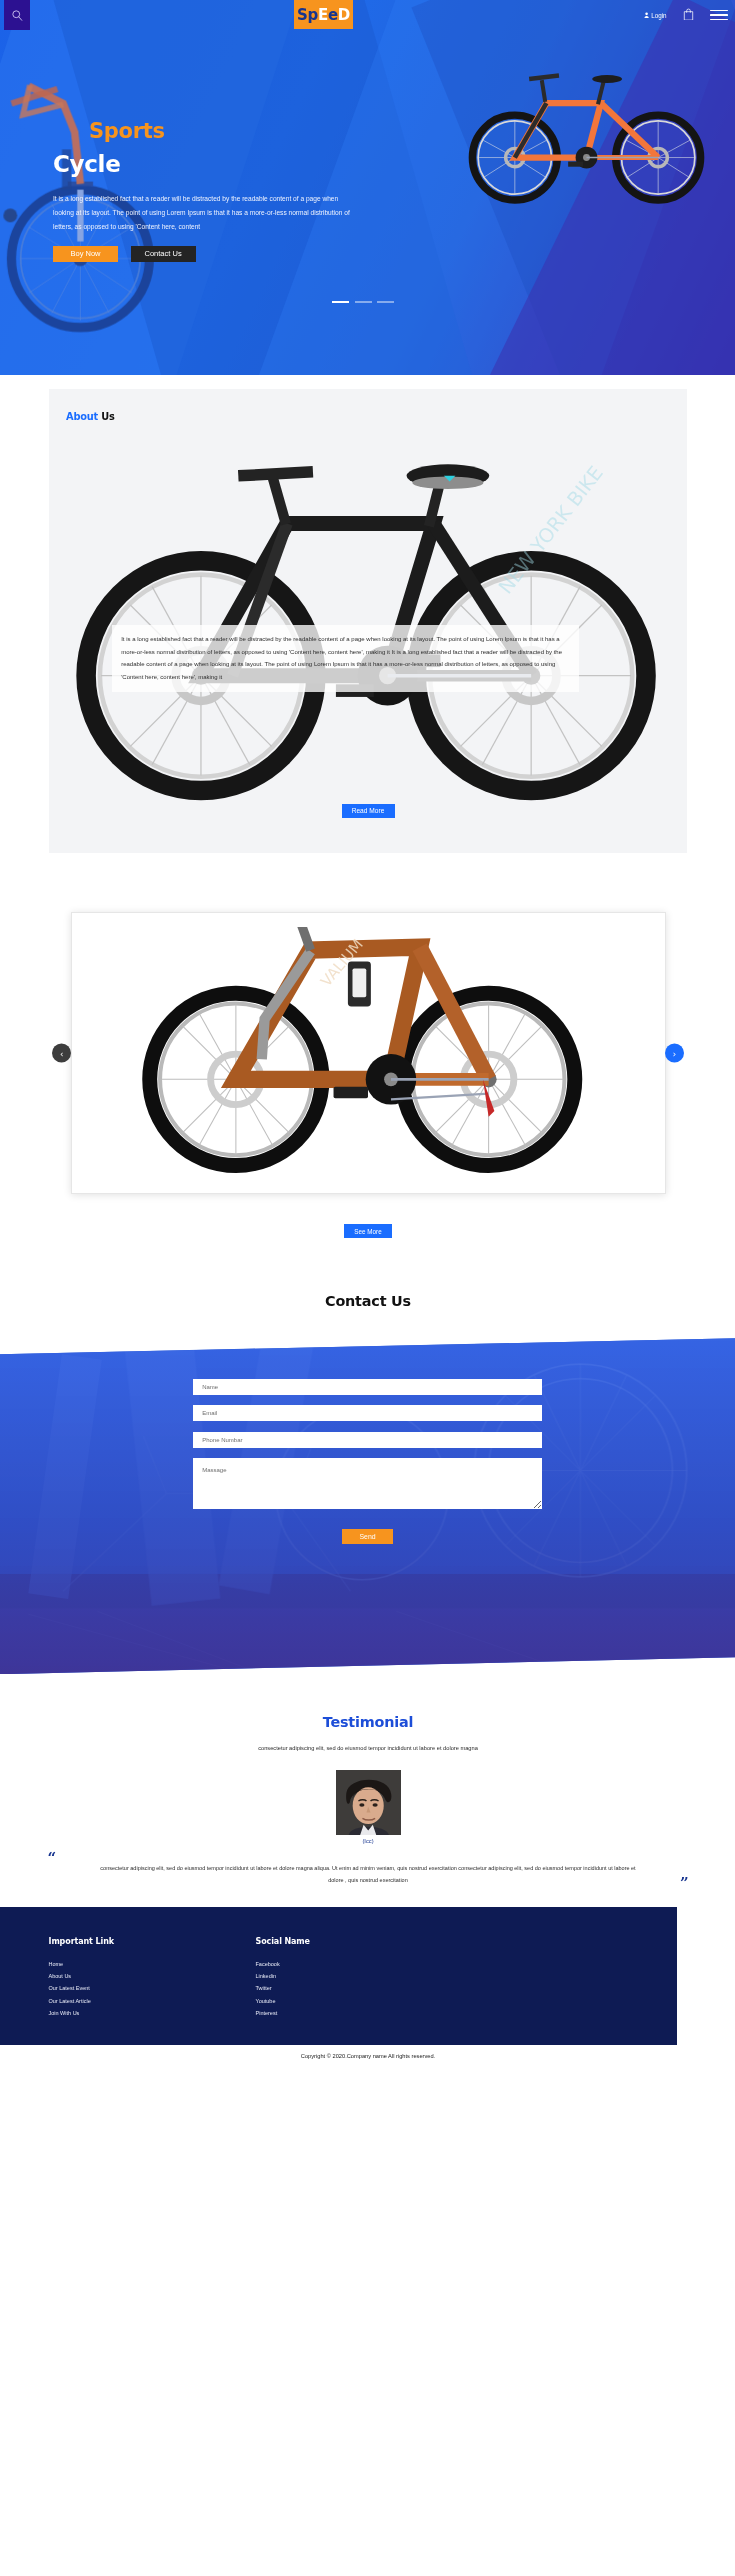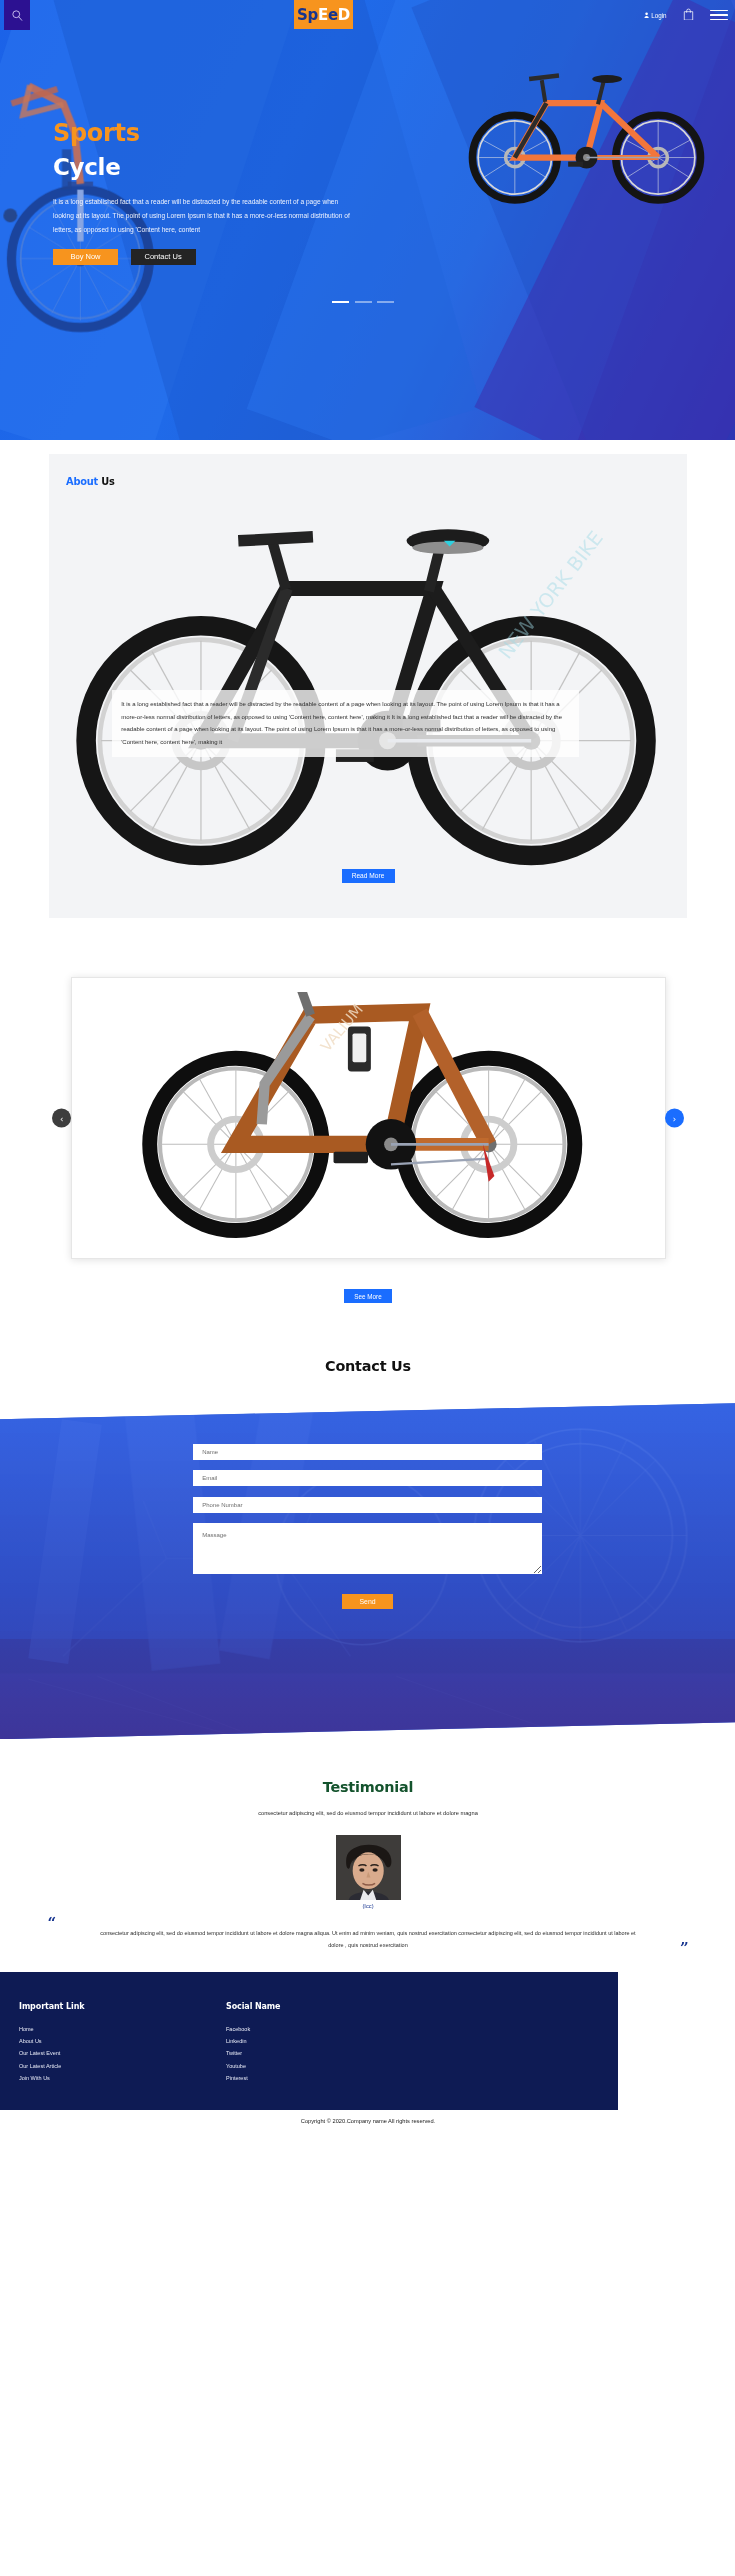--- a/index.html
+++ b/index.html
@@ -8,21 +8,21 @@
     background: #ffffff;
     font-family: "Liberation Sans", sans-serif;
     -webkit-font-smoothing: antialiased;
   }
   body { width: 736px; overflow-x: hidden; }
 
   
   .hero {
     position: relative;
     width: 736px;
-    height: 440px;
+    height: 375px;
     overflow: hidden;
     background: linear-gradient(115deg, #1b62e8 0%, #1f6ae9 38%, #2461d8 62%, #3a23a8 100%);
   }
   .hero-facets { position: absolute; inset: 0; overflow: hidden; }
   .facet { position: absolute; }
   .f1 { left: -34px; top: -69px; width: 264px; height: 517px; background: #2b76f0; opacity: .5;
         transform: rotate(18deg); }
   .f2 { left: 109px; top: -115px; width: 299px; height: 575px; background: #1a59cf; opacity: .45;
         transform: rotate(-16deg); }
   .f3 { left: 345px; top: -149px; width: 322px; height: 632px; background: #2f7bf5; opacity: .32;
@@ -64,21 +64,21 @@
     position: absolute; left: -5.7px; top: 69px; width: 190px; height: 270px; z-index: 3;
     opacity: .92;
   }
   .hero-bike-right {
     position: absolute; right: 23px; top: 40px; width: 253px; height: 172px; z-index: 3;
   }
 
   .hero-content { position: absolute; left: 53px; top: 121px; z-index: 6; width: 345px; }
   .hero-kicker {
     font-family: "DejaVu Sans", sans-serif;
-    font-size: 24px; font-weight: 800; color: #f7941e; line-height: 1; letter-spacing: -0.3px;
+    font-size: 21px; font-weight: 800; color: #f7941e; line-height: 1; letter-spacing: -0.3px; margin-left: 36px;
   }
   .hero-title {
     font-family: "DejaVu Sans", sans-serif;
     font-size: 23px; font-weight: 800; color: #fff; line-height: 1.05; margin-top: 9.8px;
     letter-spacing: -0.3px;
   }
   .hero-desc {
     margin-top: 16px; width: 307px; color: #eef3ff; font-size: 6.6px; line-height: 2.1;
   }
   .hero-btns { margin-top: 12.6px; display: flex; gap: 12.6px; align-items: flex-start; }
@@ -165,42 +165,42 @@
     font-family: "Liberation Sans", sans-serif; display: block;
   }
   .f-area::placeholder { color: #6e6e6e; }
   .send-wrap { display: flex; justify-content: center; margin-top: 19.5px; }
   .btn-send { width: 51px; height: 15px; background: #f7941e; color: #fff; font-size: 6.9px; border: none; cursor: pointer; }
 
   
   .testi-section { width: 736px; background: #fff; padding-top: 40px; padding-bottom: 20.7px; }
   .testi-title {
     text-align: center; font-family: "DejaVu Sans", sans-serif;
-    font-size: 14.4px; font-weight: 800; color: #14532d; letter-spacing: -0.2px;
+    font-size: 14.4px; font-weight: 800; color: #1d4ed8; letter-spacing: -0.2px;
   }
   .testi-sub { text-align: center; margin-top: 15px; font-size: 5.7px; color: #2c2c2c; }
   .testi-photo {
     width: 65px; height: 65px; margin: 18.4px auto 0; overflow: hidden;
     background: #3a3a3a;
   }
   .testi-name {
     text-align: center; margin-top: 12.6px; font-size: 9.8px; font-weight: 700; color: #111;
   }
   .testi-role { text-align: center; margin-top: 3.4px; font-size: 5.7px; color: #16348f; }
   .testi-quote-block { position: relative; width: 655px; margin: 6.9px auto 0; padding: 0 11.5px; }
   .q-mark {
     position: absolute; color: #16348f; font-size: 15px; font-family: "DejaVu Serif", serif;
     font-weight: 700; line-height: 1;
   }
   .q-open { left: 6.9px; top: 0; }
   .q-close { right: 6.9px; bottom: -4.6px; }
   .testi-quote { text-align: center; font-size: 5.5px; color: #2c2c2c; line-height: 2.1; padding: 12.6px 40px 0; }
 
   
-  .footer { width: 618px; background: #0e1b54; padding: 30px 0 25px; }
+  .footer { width: 677px; background: #0e1b54; padding: 30px 0 25px; }
   .footer-inner { width: 580px; margin: 0 auto; display: flex; }
   .fcol-1 { width: 207px; }
   .fcol-2 { width: 218px; }
   .fcol-3 { width: 155px; }
   .fcol-title {
     font-family: "DejaVu Sans", sans-serif; color: #fff; font-size: 8px; font-weight: 800;
     letter-spacing: -0.1px; margin-bottom: 11.5px;
   }
   .flink { display: block; color: #e7eaf6; font-size: 5.5px; line-height: 2.25; text-decoration: none; cursor: pointer; }
   .fsub-desc { color: #dfe4f5; font-size: 5.5px; line-height: 1.9; width: 124px; margin-bottom: 9.2px; }

